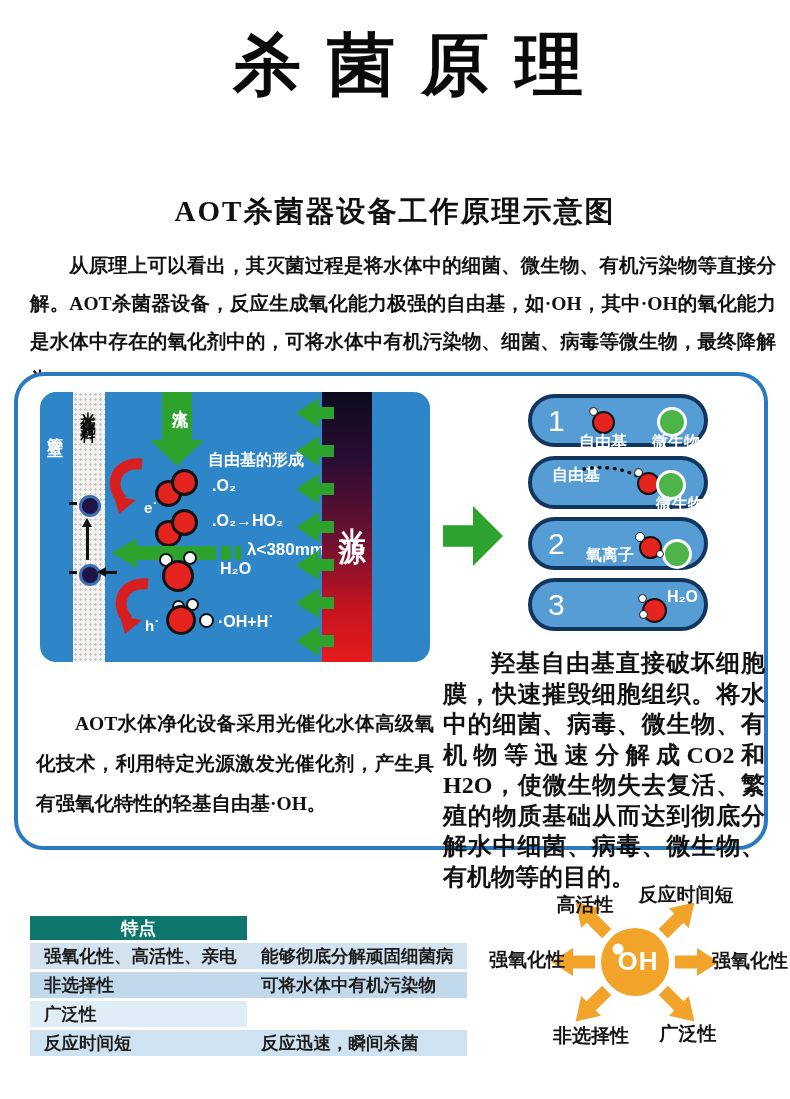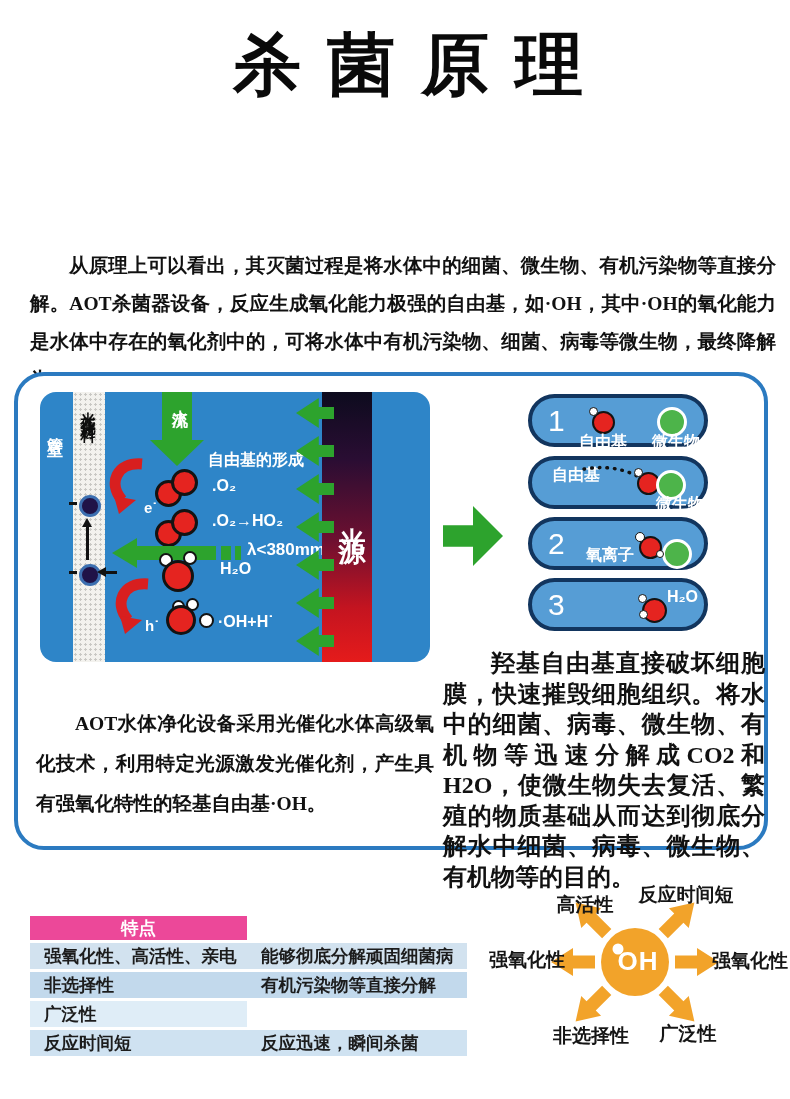--- a/index.html
+++ b/index.html
@@ -40,33 +40,34 @@
   .pmol{position:absolute;background:#e52420;border:2.5px solid #131313;border-radius:50%;width:19px;height:19px;}
   .pwdot{position:absolute;background:#fff;border:1.5px solid #131313;border-radius:50%;}
   #lcaption{left:36px;top:704px;width:398px;font-size:19.5px;line-height:40px;font-weight:600;
         text-align:justify;text-indent:2em;}
   #rcaption{left:443px;top:648px;width:322px;font-size:24px;line-height:30.5px;font-weight:600;
         text-align:justify;text-indent:2em;}
   
   #feat-head{left:28px;top:874px;font-size:20px;font-weight:800;}
   #ftable{left:30px;top:916px;width:437px;font-size:17.5px;font-weight:700;}
   .trow{display:flex;margin-bottom:3px;}
-  .th{background:#ec4899;color:#fff;height:24px;line-height:24px;text-align:center;}
+  .th{background:#0f766e;color:#fff;height:24px;line-height:24px;text-align:center;}
   .td{height:26px;line-height:26px;padding-left:14px;box-sizing:border-box;color:#1c1c1c;}
   .c1{width:217px;}.c2{width:220px;}
   .r1{background:#d2e2ef;}.r2{background:#c2d9ec;}.r3{background:#dfedf7;}.r4{background:#cfe2f1;}
   .sun-lab{position:absolute;font-size:19px;font-weight:800;color:#151515;text-align:center;}
   #oh-center{left:607px;top:946px;width:62px;text-align:center;font-size:26px;font-weight:700;color:#fff;letter-spacing:1px;}
 </style>
 </head>
 <body>
 
 <div id="page">
 
   <div id="title" class="abs serif">杀菌原理</div>
+  <div id="subtitle" class="abs serif">AOT杀菌器设备工作原理示意图</div>
   <div id="intro" class="abs serif">从原理上可以看出，其灭菌过程是将水体中的细菌、微生物、有机污染物等直接分解。AOT杀菌器设备，反应生成氧化能力极强的自由基，如·OH，其中·OH的氧化能力是水体中存在的氧化剂中的，可将水体中有机污染物、细菌、病毒等微生物，最终降解为CO2、H2O</div>
 
   <div id="pbox" class="abs"></div>
 
   <div id="reactor" class="abs"></div>
   <div class="abs wlab vtext" style="left:44px;top:424px;font-size:16px;letter-spacing:3px;">管壁</div>
   <div id="catalyst-strip" class="abs"></div>
   <div class="abs blab vtext" style="left:78px;top:400px;font-size:15px;letter-spacing:4px;">光催化材料</div>
 
   <div class="abs" style="left:79px;top:495px;width:16px;height:16px;border-radius:50%;background:#201348;border:3px solid #3c6fb0;"></div>
@@ -176,21 +177,21 @@
   <div id="ftable" class="abs">
     <div class="trow">
       <div class="th c1">特点</div>
     </div>
     <div class="trow">
       <div class="td c1 r1">强氧化性、高活性、亲电子性</div>
       <div class="td c2 r1">能够彻底分解顽固细菌病毒</div>
     </div>
     <div class="trow">
       <div class="td c1 r2">非选择性</div>
-      <div class="td c2 r2">有机污染物等直接分解</div>
+      <div class="td c2 r2">可将水体中有机污染物</div>
     </div>
     <div class="trow">
       <div class="td c1 r3">广泛性</div>
     </div>
     <div class="trow">
       <div class="td c1 r4">反应时间短</div>
       <div class="td c2 r4">反应迅速，瞬间杀菌</div>
     </div>
   </div>
 

